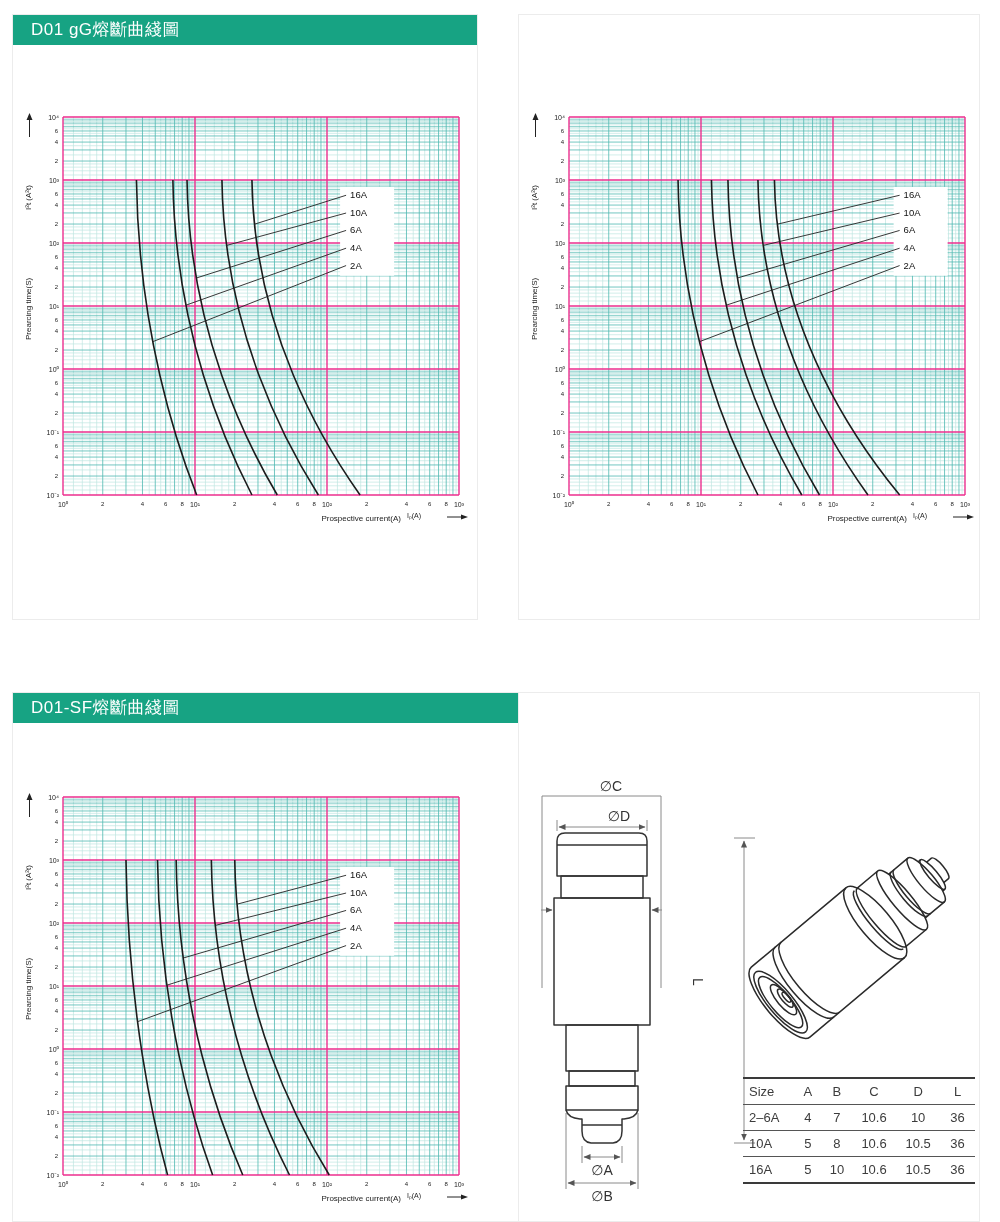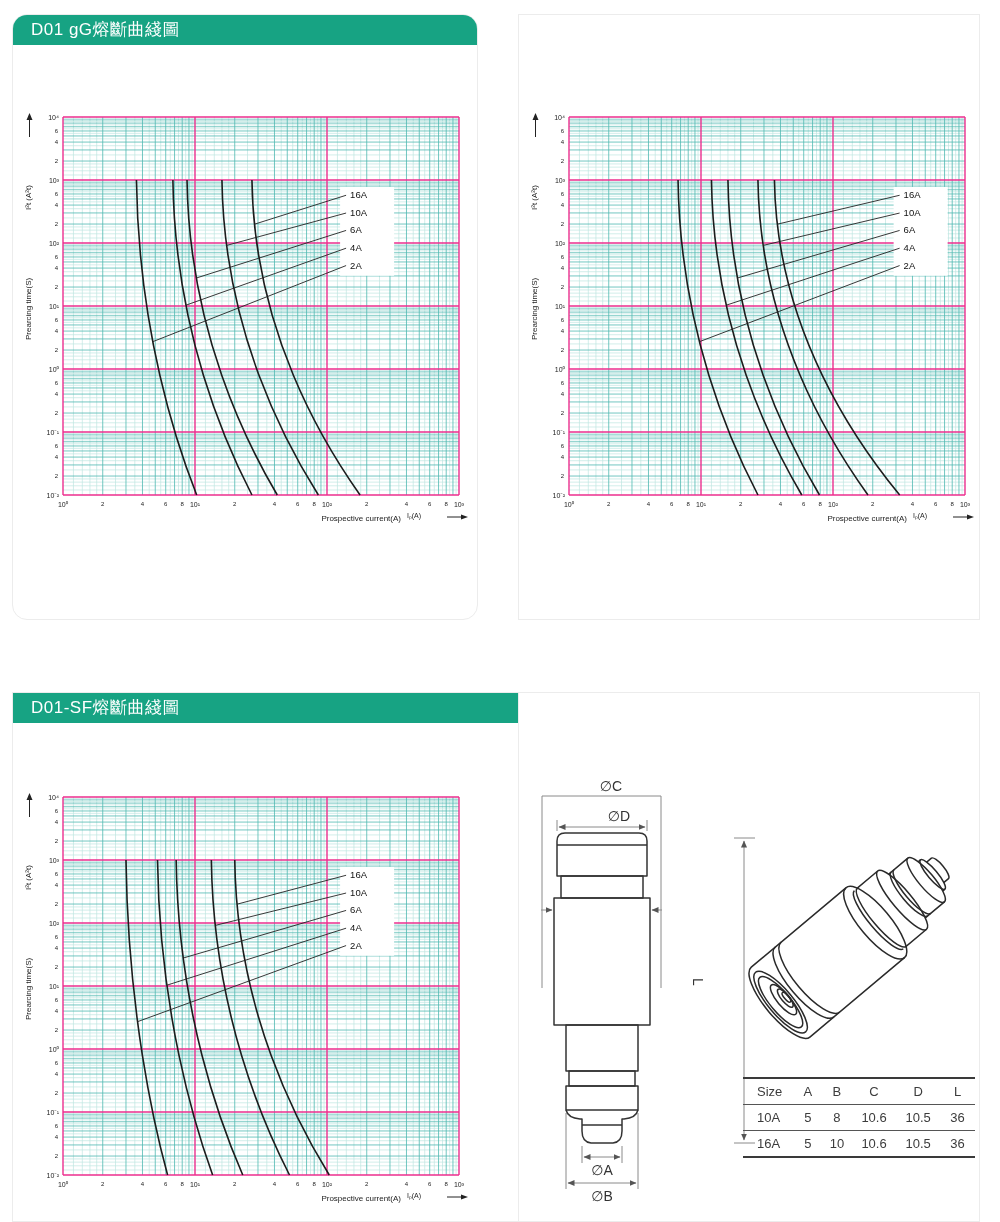--- a/index.html
+++ b/index.html
@@ -1,32 +1,32 @@
 <!DOCTYPE html>
 <html><head>
 <meta charset="utf-8">
 <style>
   html,body{margin:0;padding:0;background:#ffffff;}
   body{width:1000px;height:1222px;position:relative;font-family:"Liberation Sans",sans-serif;}
   .panel{position:absolute;background:#fff;border:1px solid #ececec;box-sizing:border-box;overflow:hidden;}
-  #panel-gg{left:12px;top:14px;width:466px;height:606px;border-radius:15px;}
+  #panel-gg{left:12px;top:14px;width:466px;height:606px;}
   #panel-m{left:518px;top:14px;width:462px;height:606px;}
   #panel-sf{left:12px;top:692px;width:536px;height:530px;}
   #panel-persp{left:518px;top:692px;width:462px;height:530px;}
   .panel-header{background:#17a383;color:#fff;font-size:17px;padding:5px 18px;height:20px;line-height:20px;font-weight:400;letter-spacing:.5px;}
   svg{font-family:"Liberation Sans",sans-serif;position:absolute;}
   #chart-gg,#chart-m{left:8px;top:88px;}
   #chart-sf{left:8px;top:90px;}
   #fuse-2d{left:8px;top:78px;}
   #fuse-3d{left:218px;top:95px;}
   .dim-table{position:absolute;left:224px;top:384px;width:232px;border-collapse:collapse;
     border-top:2px solid #3a3a3a;border-bottom:2px solid #3a3a3a;}
   .dim-table th,.dim-table td{font-size:13px;font-weight:400;color:#3c3c3c;text-align:center;
     padding:5px 2px;border-bottom:1px solid #555;}
-  .dim-table th:first-child,.dim-table td:first-child{text-align:left;padding-left:14px;}
+  .dim-table th:first-child,.dim-table td:first-child{text-align:left;padding-left:6px;}
 </style>
 </head>
 <body>
 
 <section class="panel" id="panel-gg">
   <div class="panel-header">D01 gG熔斷曲綫圖</div>
   <svg id="chart-gg" width="452" height="432">
       <g>
         <line x1="52.45192447828647" y1="14" x2="52.45192447828647" y2="392" stroke="#bfe5e1" stroke-width="0.7"></line>
         <line x1="61.28890070952741" y1="14" x2="61.28890070952741" y2="392" stroke="#bfe5e1" stroke-width="0.7"></line>
@@ -913,20 +913,28 @@
           <th>Size</th>
           <th>A</th>
           <th>B</th>
           <th>C</th>
           <th>D</th>
           <th>L</th>
         </tr>
       </thead>
       <tbody>
         <tr>
+          <td>2–6A</td>
+          <td>4</td>
+          <td>7</td>
+          <td>10.6</td>
+          <td>10</td>
+          <td>36</td>
+        </tr>
+        <tr>
           <td>10A</td>
           <td>5</td>
           <td>8</td>
           <td>10.6</td>
           <td>10.5</td>
           <td>36</td>
         </tr>
         <tr>
           <td>16A</td>
           <td>5</td>

